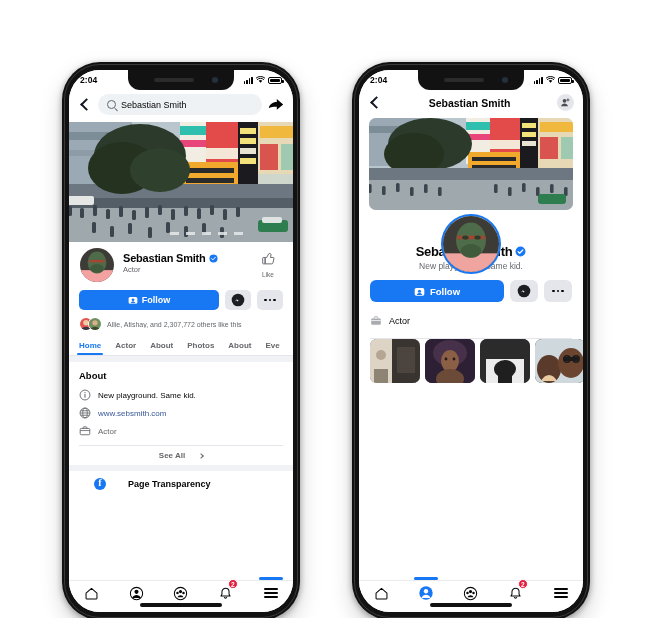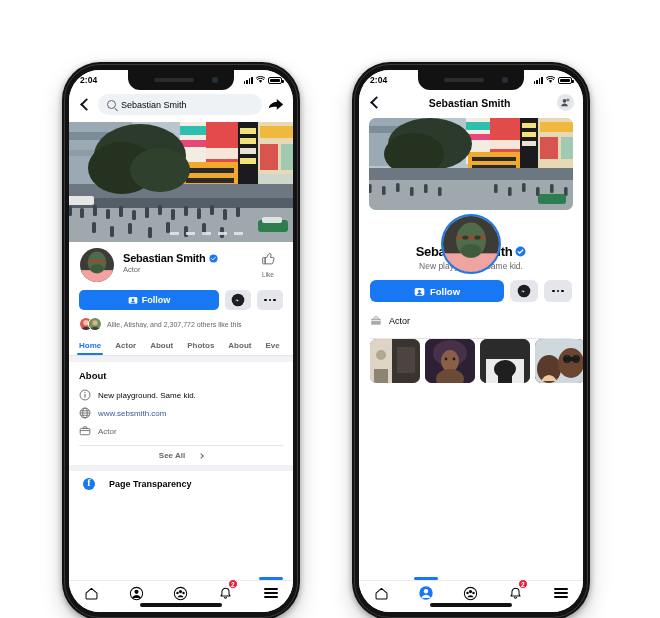--- a/index.html
+++ b/index.html
@@ -151,21 +151,21 @@
   .info-row .txt.link{ color:#385898; }
   .info-row .txt.muted{ color:#65676b; }
   .ic{ width:12px;height:12px;flex:none; }
   .see-all{
     margin-top:5px; border-top:1px solid #e4e6eb; text-align:center;
     padding:5px 0; font-size:8px; color:#65676b; font-weight:600;
     display:flex; align-items:center; justify-content:center; gap:14px;
   }
   .chev-r{ width:4px;height:4px;border-top:1.3px solid #65676b;border-right:1.3px solid #65676b;transform:rotate(45deg);display:inline-block; }
 
-  .page-transp{ display:flex; align-items:center; gap:14px; padding:7px 14px; background:#fff; }
+  .page-transp{ display:flex; align-items:center; gap:22px; padding:7px 25px; background:#fff; }
   .page-transp .t{ font-size:9px; font-weight:700; color:#050505; }
   .fb-circle{ width:12px;height:12px;border-radius:50%;background:#1877f2;flex:none;position:relative; }
   .fb-circle::after{
     content:"f"; position:absolute; left:0; right:0; top:-1px; text-align:center;
     font-family:"Liberation Serif", serif; font-weight:700; font-size:10px; color:#fff;
   }
 
   
   .avatar2{
     position:absolute; left:50%; transform:translateX(-50%); top:-30px;

